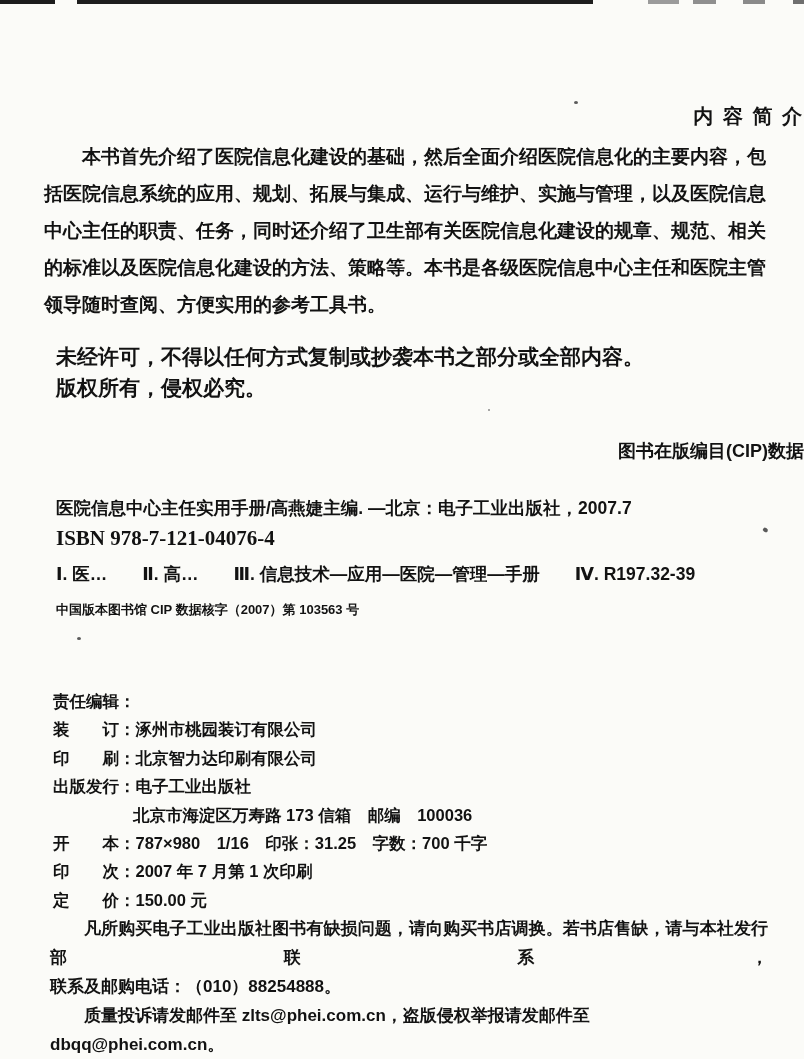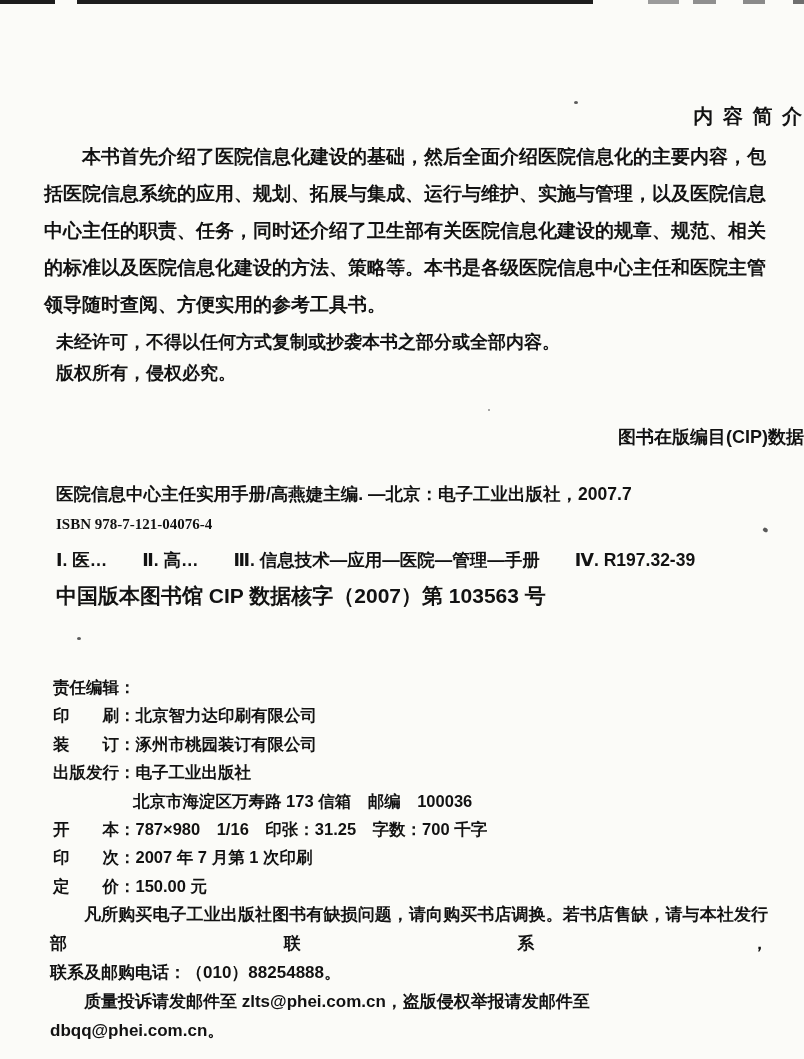--- a/index.html
+++ b/index.html
@@ -36,31 +36,31 @@
     font-size: 20px; line-height: 24px;
     letter-spacing: 2px;
   }
   .intro {
     margin: 10px 38px 0 44px;
     font-size: 19px; line-height: 37px;
     text-align: justify;
     text-indent: 2em;
   }
   .notice {
-    margin: 4px 40px 0 56px;
-    font-size: 18px; line-height: 31px;
+    margin: 18px 40px 0 56px;
+    font-size: 21px; line-height: 31px;
   }
   .cip-header {
     margin: 36px 0 0 56px;
     font-size: 18px; line-height: 24px; text-align: right;
   }
   .cip-line1  { margin: 32px 40px 0 56px; font-size: 17.5px; line-height: 26px; }
-  .cip-isbn   { margin: 4px 0 0 56px;  font-size: 15px; line-height: 26px; font-family: "Liberation Serif", "DejaVu Serif", serif; }
+  .cip-isbn   { margin: 4px 0 0 56px;  font-size: 21px; line-height: 26px; font-family: "Liberation Serif", "DejaVu Serif", serif; }
   .cip-class  { margin: 10px 0 0 56px; font-size: 17.5px; line-height: 26px; }
-  .cip-record { margin: 10px 0 12px 56px; font-size: 21px; line-height: 26px; }
+  .cip-record { margin: 10px 0 12px 56px; font-size: 13px; line-height: 26px; }
 
   .colophon { margin: 64px 0 0 53px; font-size: 16.5px; }
   .colophon-row { display: flex; line-height: 28.4px; white-space: pre; }
   .colophon-row .label { min-width: 80px; }
   .colophon-row.indent-row { padding-left: 80px; align-items: flex-end; }
 
   .footer {
     margin: 0 36px 0 50px;
     font-size: 17px; line-height: 29px;
   }
@@ -89,26 +89,26 @@
 <div class="cip-line1">医院信息中心主任实用手册/高燕婕主编. —北京：电子工业出版社，2007.7</div>
 <div class="cip-isbn">ISBN 978-7-121-04076-4</div>
 <div class="cip-class">Ⅰ. 医…　　Ⅱ. 高…　　Ⅲ. 信息技术—应用—医院—管理—手册　　Ⅳ. R197.32-39</div>
 <div class="cip-record">中国版本图书馆 CIP 数据核字（2007）第 103563 号</div>
 
 <div class="colophon">
   <div class="colophon-row">
     <span class="label">责任编辑：</span>
   </div>
   <div class="colophon-row">
+    <span class="label">装　　订：</span>
+    <span class="value">涿州市桃园装订有限公司</span>
+  </div>
+  <div class="colophon-row">
     <span class="label">印　　刷：</span>
     <span class="value">北京智力达印刷有限公司</span>
-  </div>
-  <div class="colophon-row">
-    <span class="label">装　　订：</span>
-    <span class="value">涿州市桃园装订有限公司</span>
   </div>
   <div class="colophon-row">
     <span class="label">出版发行：</span>
     <span class="value">电子工业出版社</span>
   </div>
   <div class="colophon-row indent-row">
     <span class="value">北京市海淀区万寿路 173 信箱　邮编　100036</span>
   </div>
   <div class="colophon-row">
     <span class="label">开　　本：</span>

